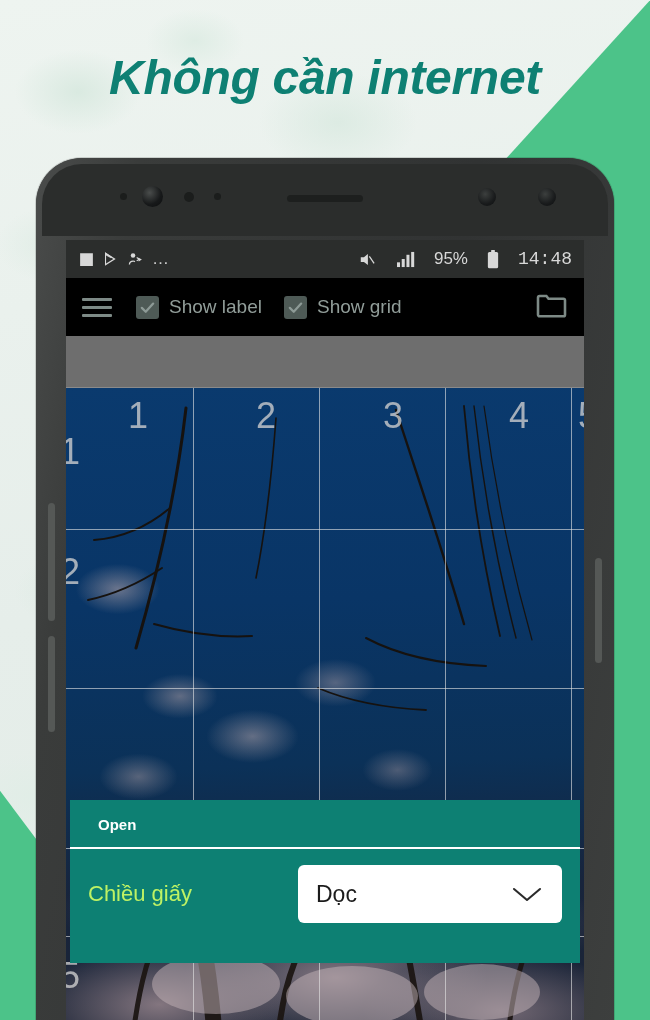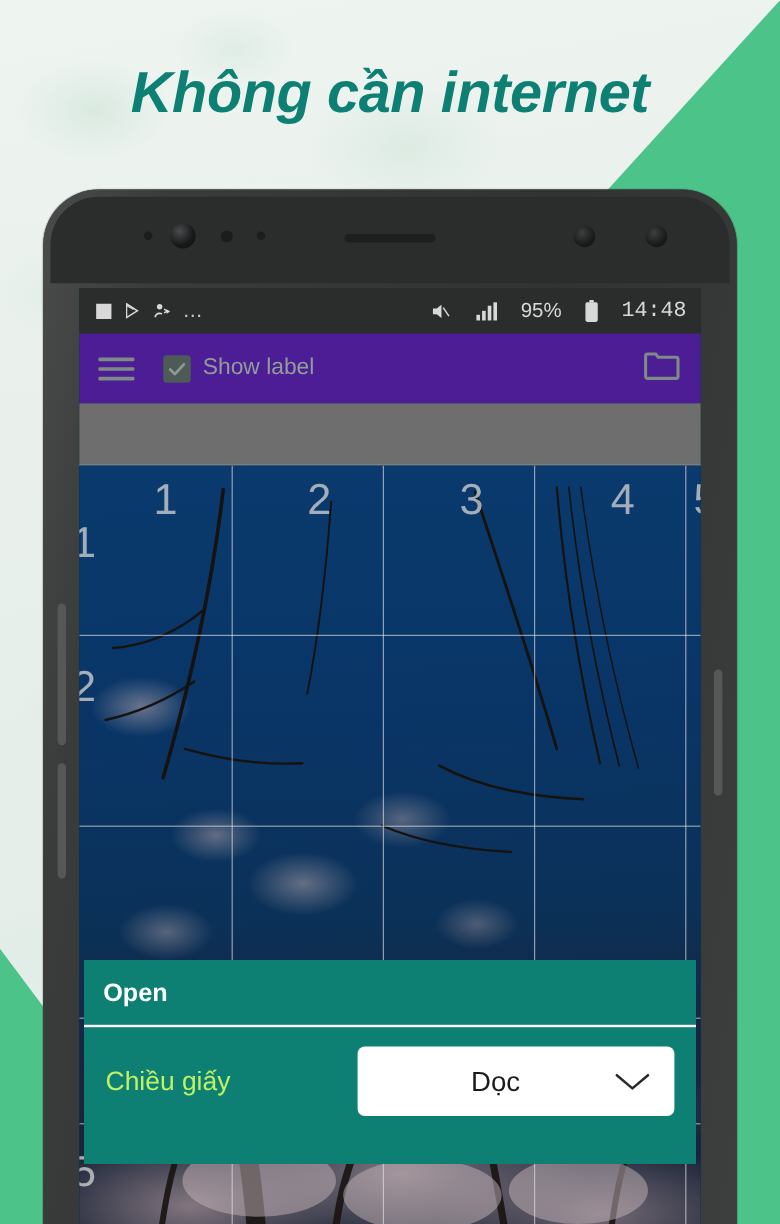--- a/index.html
+++ b/index.html
@@ -141,21 +141,21 @@
   .sb-right { margin-left: auto; display: flex; align-items: center; gap: 19px; }
   .sb-dots { letter-spacing: 1px; font-size: 17px; color: #cfcfcf; }
   .sb-pct { font-size: 17px; font-weight: 400; }
   .sb-time { font-size: 18px; font-family: Liberation Mono, monospace; }
   .ic { display: inline-flex; align-items: center; }
 
   
   .toolbar {
     position: relative;
     height: 58px;
-    background: #4c1d95;
+    background: #000000;
     display: flex; align-items: center;
     padding: 0 16px;
   }
   .hamburger { width: 30px; display: flex; flex-direction: column; gap: 5px; cursor: pointer; }
   .hamburger span { display: block; height: 3px; background: #7d8a86; border-radius: 1px; }
   .chk-group { display: flex; align-items: center; gap: 10px; margin-left: 24px; }
   .chk-group + .chk-group { margin-left: 22px; }
   .chkbox {
     width: 23px; height: 23px; border-radius: 3px;
     background: #4e5a56;
@@ -214,23 +214,23 @@
 
   
   .dialog {
     position: absolute;
     left: 4px; top: 412px;
     width: 510px;
     background: #0d8073;
     z-index: 30;
   }
   .dlg-title {
-    padding: 16px 16px 14px;
+    padding: 16px 28px 14px;
     color: #ffffff;
-    font-size: 21px;
+    font-size: 15px;
     font-weight: 700;
     border-bottom: 2px solid #ffffff;
   }
   .dlg-body { padding: 16px 18px 4px; }
   .dlg-row {
     display: flex; align-items: center;
     margin-bottom: 18px;
   }
   .dlg-label {
     color: #bef264;
@@ -239,21 +239,21 @@
   }
   .dropdown {
     flex: 1;
     height: 58px;
     background: #ffffff;
     border-radius: 6px;
     display: flex; align-items: center;
     padding: 0 18px;
     cursor: pointer;
   }
-  .dd-value { color: #1b1b1b; font-size: 23px; flex: 1; text-align: center; }
+  .dd-value { color: #1b1b1b; font-size: 23px; flex: 1; }
   .dd-chevron { display: flex; align-items: center; }
 </style>
 </head>
 <body>
 
 <div id="page">
 
   <div class="bg-mottle"></div>
   <div class="wedge-tr"></div>
   <div class="wedge-right"></div>
@@ -337,20 +337,28 @@
 
         <div class="chk-group">
           <span class="chkbox">
             <svg width="17" height="17" viewBox="0 0 24 24" fill="none" stroke="#8d9a96" stroke-width="3.2" stroke-linecap="round" stroke-linejoin="round">
               <path d="M4 12.5l5.5 5.5L20 6.5"></path>
             </svg>
           </span>
           <span class="chk-label">Show label</span>
         </div>
 
+        <div class="chk-group">
+          <span class="chkbox">
+            <svg width="17" height="17" viewBox="0 0 24 24" fill="none" stroke="#8d9a96" stroke-width="3.2" stroke-linecap="round" stroke-linejoin="round">
+              <path d="M4 12.5l5.5 5.5L20 6.5"></path>
+            </svg>
+          </span>
+          <span class="chk-label">Show grid</span>
+        </div>
 
         <div class="folder-btn">
           <svg width="33" height="27" viewBox="0 0 24 20" fill="none" stroke="#7d8a86" stroke-width="1.9">
             <path d="M2 4.2a1.2 1.2 0 0 1 1.2-1.2h5l1.6 2h11A1.2 1.2 0 0 1 22 6.2v10.6a1.2 1.2 0 0 1-1.2 1.2H3.2A1.2 1.2 0 0 1 2 16.8V4.2z"></path>
           </svg>
         </div>
       </div>
 
       <div class="ruler"></div>
 

